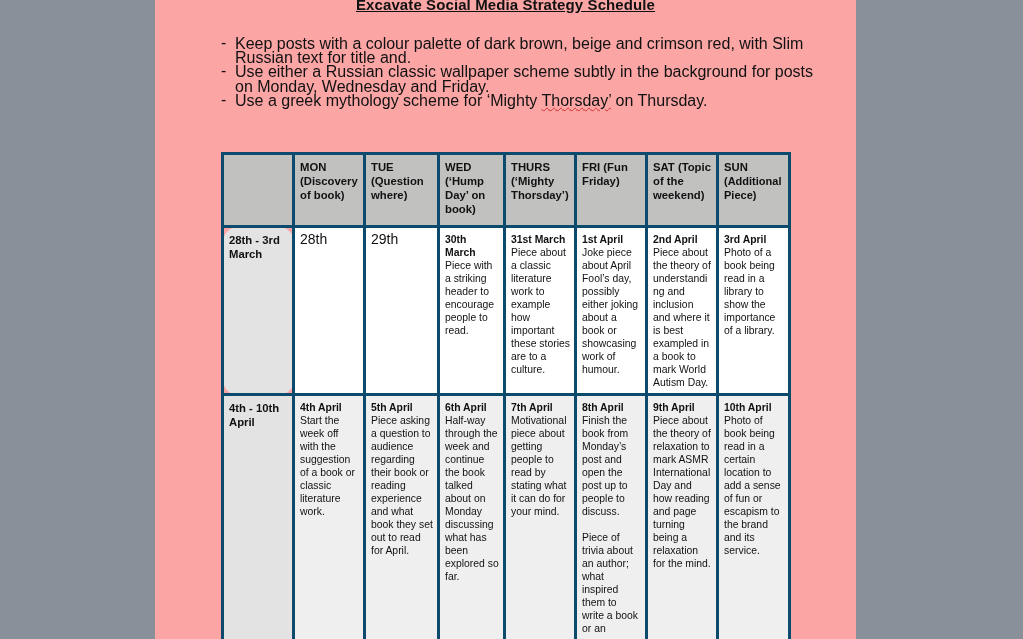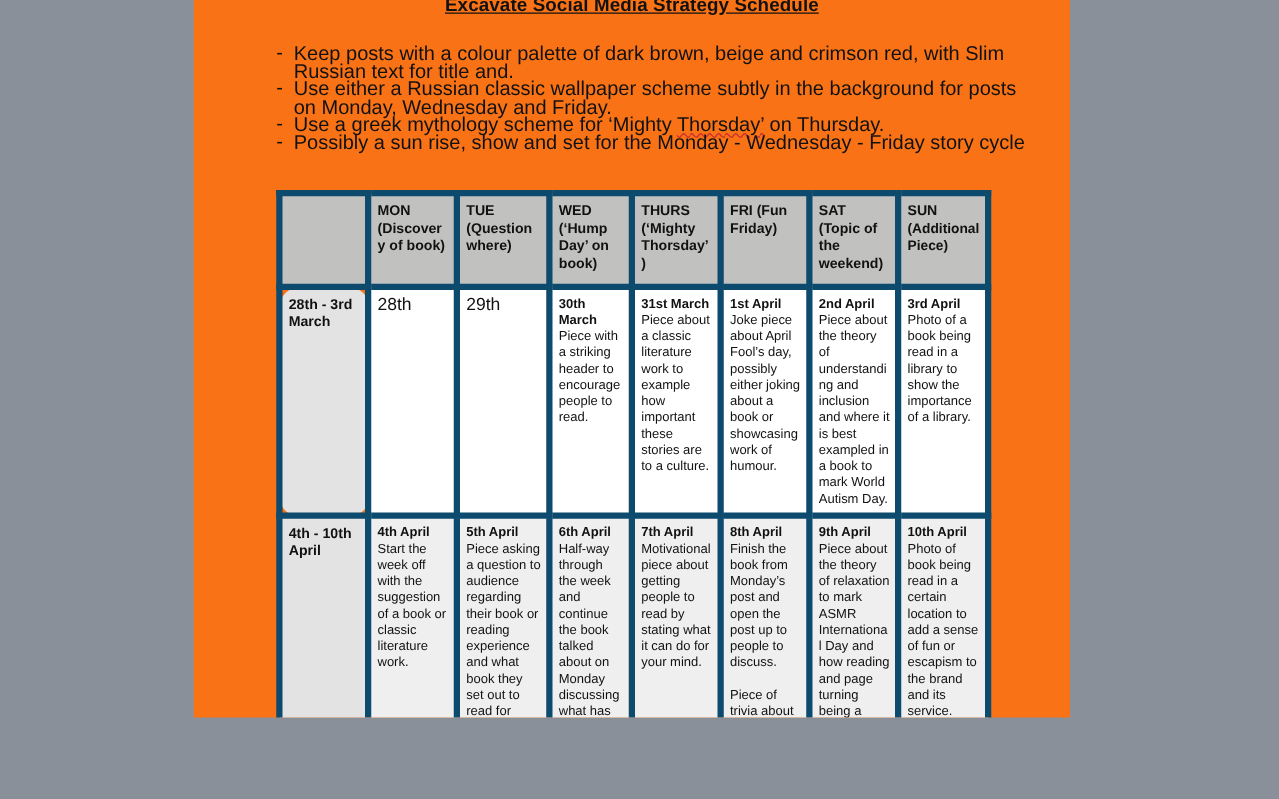--- a/index.html
+++ b/index.html
@@ -3,42 +3,42 @@
 <meta charset="utf-8">
 <style>
   html, body { margin:0; padding:0; }
   body {
     width:1023px; height:639px; overflow:hidden;
     background:#8a9099;
     font-family:"Liberation Sans", sans-serif;
     position:relative;
   }
   .page {
-    position:absolute; left:155px; top:0; width:701px; height:574px;
-    background:#f97316; overflow:hidden;
+    position:absolute; left:155px; top:0; width:701px; height:639px;
+    background:#fca5a5; overflow:hidden;text-decoration:underline;
   }
   .title {
     position:absolute; left:0; top:-4px; width:701px; text-align:center;
     font-size:15px; font-weight:bold; text-decoration:underline; color:#111;
     letter-spacing:0.1px;
   }
   .bullets {
     position:absolute; left:66px; top:37px; width:600px; margin:0; padding:0;
     list-style:none; font-size:16px; color:#111; line-height:14.2px;
   }
   .bullets li { position:relative; padding-left:14px; }
   .bullets li::before { content:"-"; position:absolute; left:0; top:-1px; }
   .squiggle { text-decoration:underline wavy #d0312d; text-decoration-thickness:1px; }
   table.sched {
     position:absolute; left:66px; top:152px;
     border-collapse:collapse; table-layout:fixed; width:567px;
     font-size:10.4px; color:#111; line-height:13px;
   }
   table.sched td, table.sched th {
-    border:5px solid #0c4a6e; vertical-align:top; text-align:left;
+    border:3px solid #0c4a6e; vertical-align:top; text-align:left;
     padding:5px 4px 4px 5px; word-wrap:break-word; overflow-wrap:break-word;
   }
   table.sched th {
     background:#c1c2c0; font-weight:bold; font-size:11.3px; line-height:14px;
     padding:5px 4px 9px 5px; height:52px;
   }
   .hdr-sun-sub { font-size:11px; }
   .week-label { background:#e2e3e2; font-weight:bold; font-size:11.3px; line-height:14px; }
   tr.r1 td { background:#ffffff; height:148px; }
   tr.r1 td.week-label { background:#e2e3e2;border-radius:15px; }
@@ -51,21 +51,20 @@
 </head>
 <body>
 
 <div class="page">
   <div class="title">Excavate Social Media Strategy Schedule</div>
 
   <ul class="bullets">
     <li>Keep posts with a colour palette of dark brown, beige and crimson red, with Slim Russian text for title and.</li>
     <li>Use either a Russian classic wallpaper scheme subtly in the background for posts on Monday, Wednesday and Friday.</li>
     <li><span>Use a greek mythology scheme for ‘Mighty </span><span class="squiggle">Thorsday’</span><span> on Thursday.</span></li>
-    <li>Possibly a sun rise, show and set for the Monday - Wednesday - Friday story cycle</li>
   </ul>
 
   <table class="sched">
     <colgroup>
       <col style="width:71px">
         <col style="width:71px">
         <col style="width:74px">
         <col style="width:66px">
       <col style="width:71px">
         <col style="width:71px">

